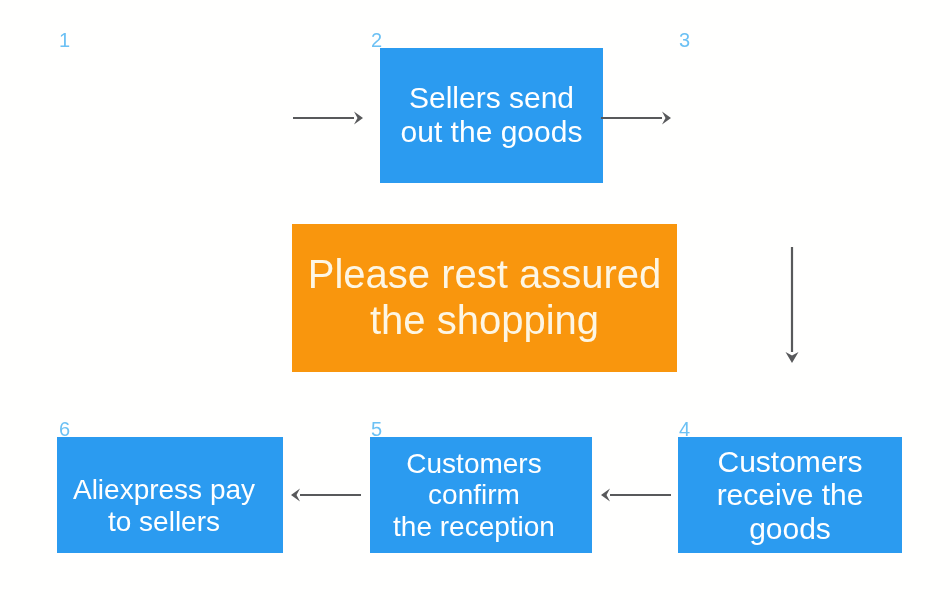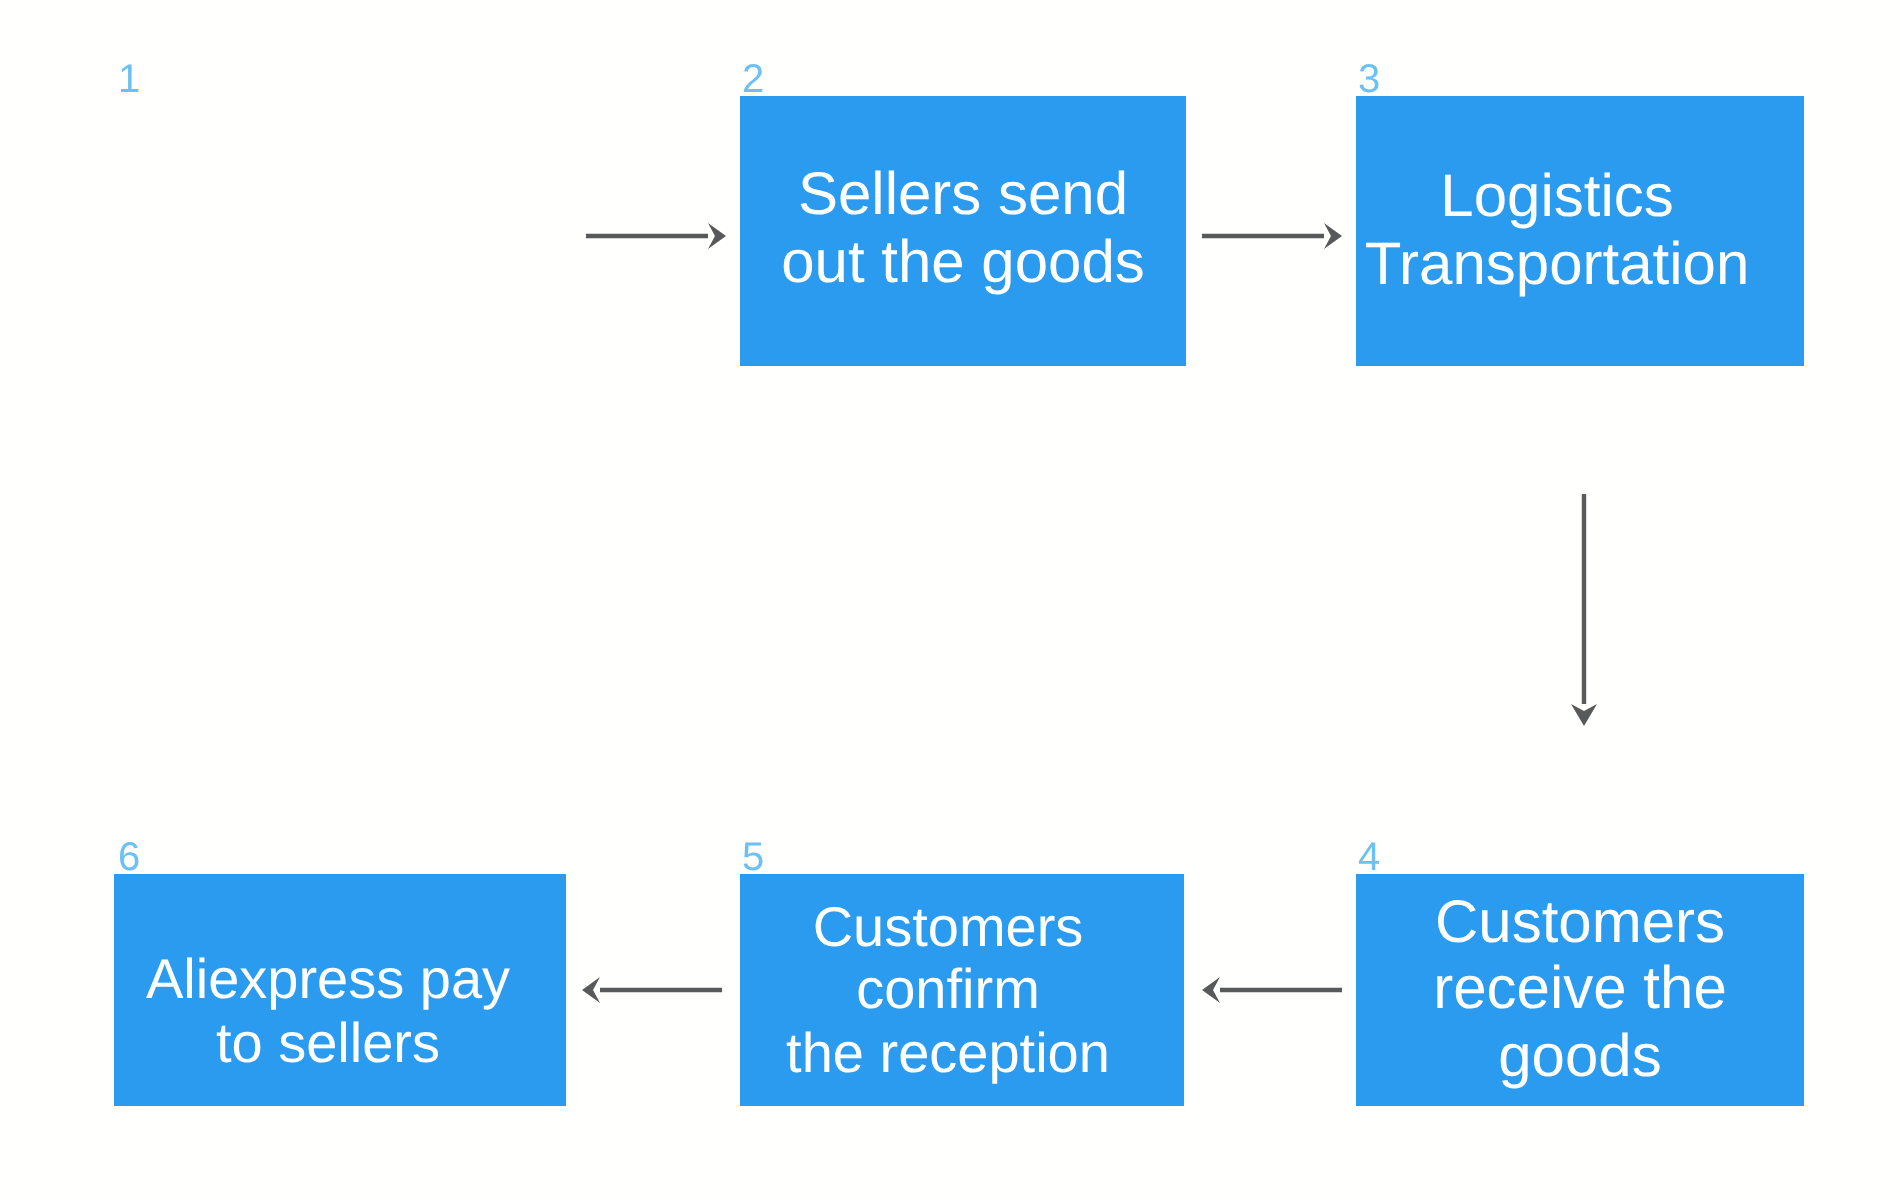--- a/index.html
+++ b/index.html
@@ -45,21 +45,21 @@
     position: absolute;
     color: #6cc1f4;
     font-size: 20px;
     line-height: 1;
     font-weight: 400;
     letter-spacing: 0;
   }
 
   
   #box1 { left: 57px;  top: 48px;  width: 227px; height: 135px; font-size: 23px; }
-  #box2 { left: 370px; top: 48px;  width: 223px; height: 135px; font-size: 30px; }
+  #box2 { left: 380px; top: 48px;  width: 223px; height: 135px; font-size: 30px; }
   #box3 { left: 678px; top: 48px;  width: 224px; height: 135px; font-size: 30px; }
 
   #box1 .node-label { padding: 0 6px; }
   #box2 .node-label { margin-top: -2px; }
   #box3 .node-label { width: 270px; margin-left: -23px; }
 
   
   #boxCenter {
     left: 292px; top: 224px; width: 385px; height: 148px;
     font-size: 40px; line-height: 1.14;
@@ -95,26 +95,26 @@
 <div id="canvas">
 
   <div class="badge" id="badge1">1</div>
 
   <div class="node blue" id="box2">
     <span class="node-label">Sellers send
 out the goods</span>
   </div>
   <div class="badge" id="badge2">2</div>
 
-  <div class="node blue" id="box3">
-    <span class="node-label">Logistics
-Transportation</span>
-  </div>
   <div class="badge" id="badge3">3</div>
 
+  <div class="node orange" id="boxCenter">
+    <span class="node-label">Please rest assured
+the shopping</span>
+  </div>
 
   <div class="node blue" id="box4">
     <span class="node-label">Customers
 receive the
 goods</span>
   </div>
   <div class="badge" id="badge4">4</div>
 
   <div class="node blue" id="box5">
     <span class="node-label">Customers

